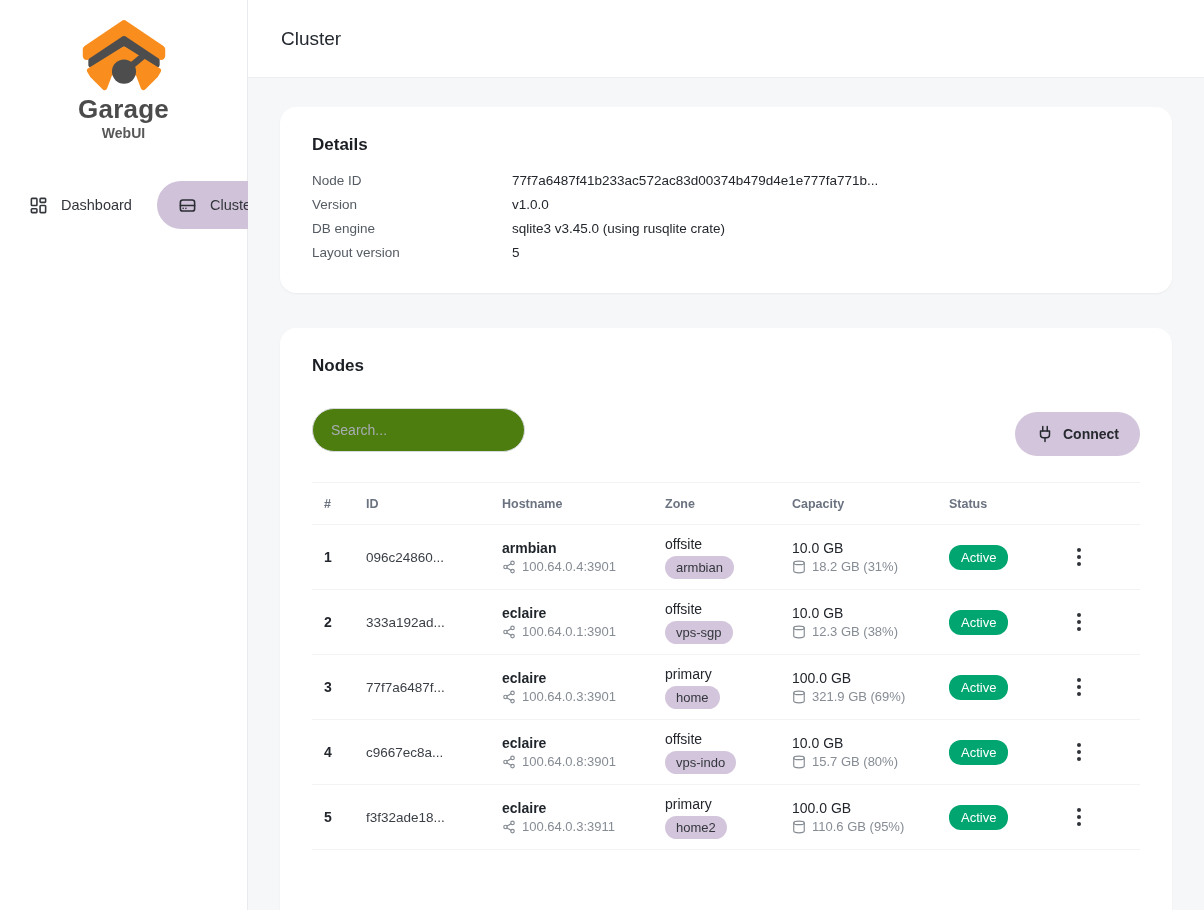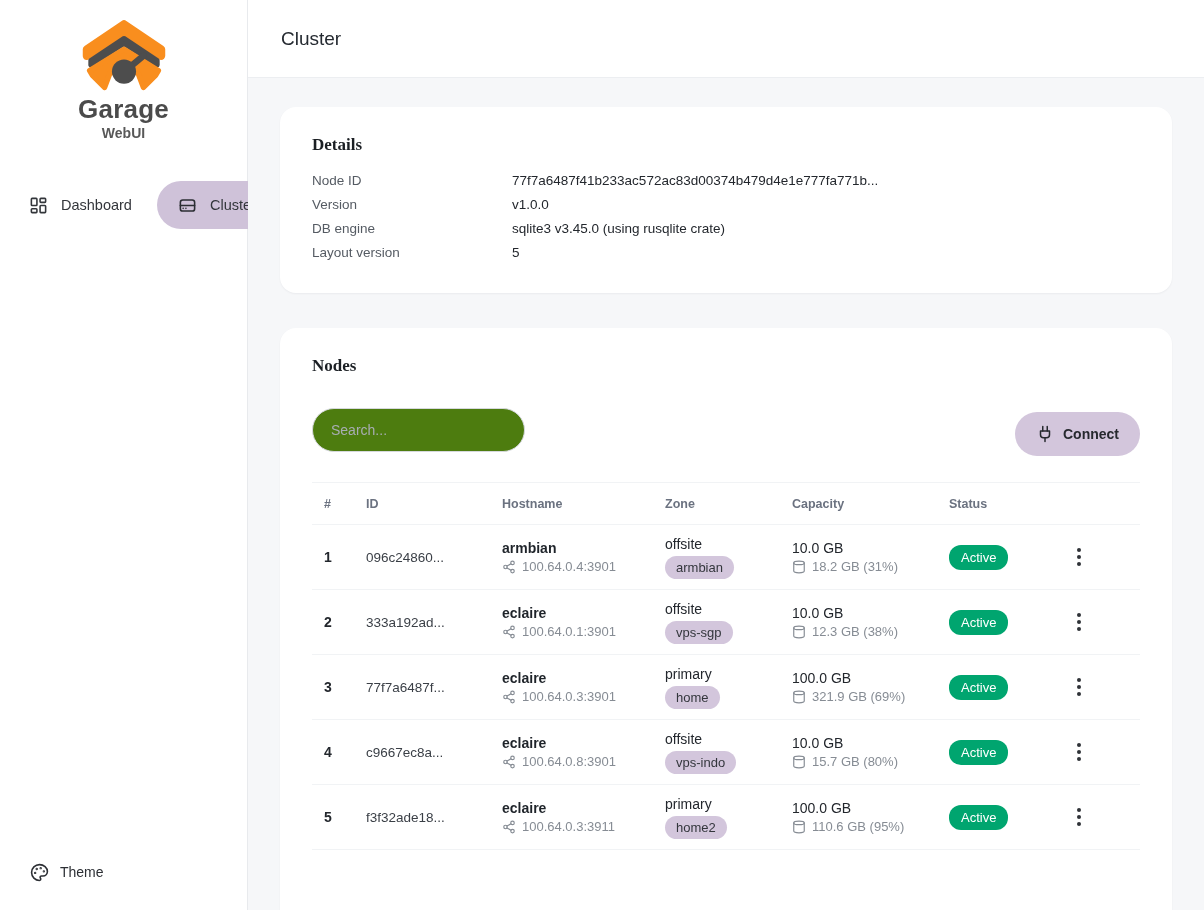--- a/index.html
+++ b/index.html
@@ -34,21 +34,21 @@
   .theme-btn{display:flex;align-items:center;gap:11px;height:40px;padding:0 22px;font-size:14px;color:#2c2f34;cursor:pointer;background:none;border:none;font-family:inherit;}
 
   
   .main{flex:1;display:flex;flex-direction:column;background:var(--bg-main);min-width:0;}
   .topbar{height:78px;flex:0 0 78px;background:#fff;border-bottom:1px solid #eceef1;display:flex;align-items:center;padding:0 33px;}
   .page-title{font-size:19px;color:#252a31;font-weight:400;}
   .content{flex:1;padding:29px 32px 0;display:flex;flex-direction:column;gap:35px;overflow:hidden;}
 
   .card{background:#fff;border-radius:16px;box-shadow:0 1px 2px rgba(16,24,40,.05);}
   .card-inner{padding:28px 32px;}
-  .card-title{font-size:17px;font-weight:700;color:#1b1f24;font-family:Liberation Serif, serif;}
+  .card-title{font-size:17px;font-weight:700;color:#1b1f24;}
 
   
   .detail-rows{margin-top:14px;}
   .detail-row{display:flex;font-size:13.5px;line-height:24px;}
   .detail-label{width:200px;flex:0 0 200px;color:var(--text-mid);}
   .detail-value{color:var(--text-dark);}
 
   
   .nodes-card{flex:1;border-bottom-left-radius:0;border-bottom-right-radius:0;}
   .nodes-toolbar{display:flex;align-items:center;justify-content:space-between;margin-top:28px;}
@@ -136,32 +136,20 @@
               <path d="M4 8v11a2 2 0 0 0 2 2h12a2 2 0 0 0 2-2V8"></path>
               <line x1="10" y1="12" x2="14" y2="12"></line>
             </svg>
         </span>
         <span>Buckets</span>
       </div>
     </nav>
 
     <div class="sidebar-spacer"></div>
 
-    <button class="theme-btn">
-      <span class="ic">
-        <svg width="19" height="19" viewBox="0 0 24 24" fill="none" stroke="#2c2f34" stroke-width="2" stroke-linecap="round" stroke-linejoin="round">
-            <circle cx="13.5" cy="6.5" r=".5" fill="#2c2f34"></circle>
-            <circle cx="17.5" cy="10.5" r=".5" fill="#2c2f34"></circle>
-            <circle cx="8.5" cy="7.5" r=".5" fill="#2c2f34"></circle>
-            <circle cx="6.5" cy="12.5" r=".5" fill="#2c2f34"></circle>
-            <path d="M12 2C6.5 2 2 6.5 2 12s4.5 10 10 10c.926 0 1.648-.746 1.648-1.688 0-.437-.18-.835-.437-1.125-.29-.289-.438-.652-.438-1.125a1.64 1.64 0 0 1 1.668-1.668h1.996c3.051 0 5.555-2.503 5.555-5.554C21.965 6.012 17.461 2 12 2z"></path>
-          </svg>
-      </span>
-      <span>Theme</span>
-    </button>
   </aside>
 
   <div class="main">
     <header class="topbar">
       <h1 class="page-title">Cluster</h1>
     </header>
 
     <div class="content">
 
       <section class="card">

